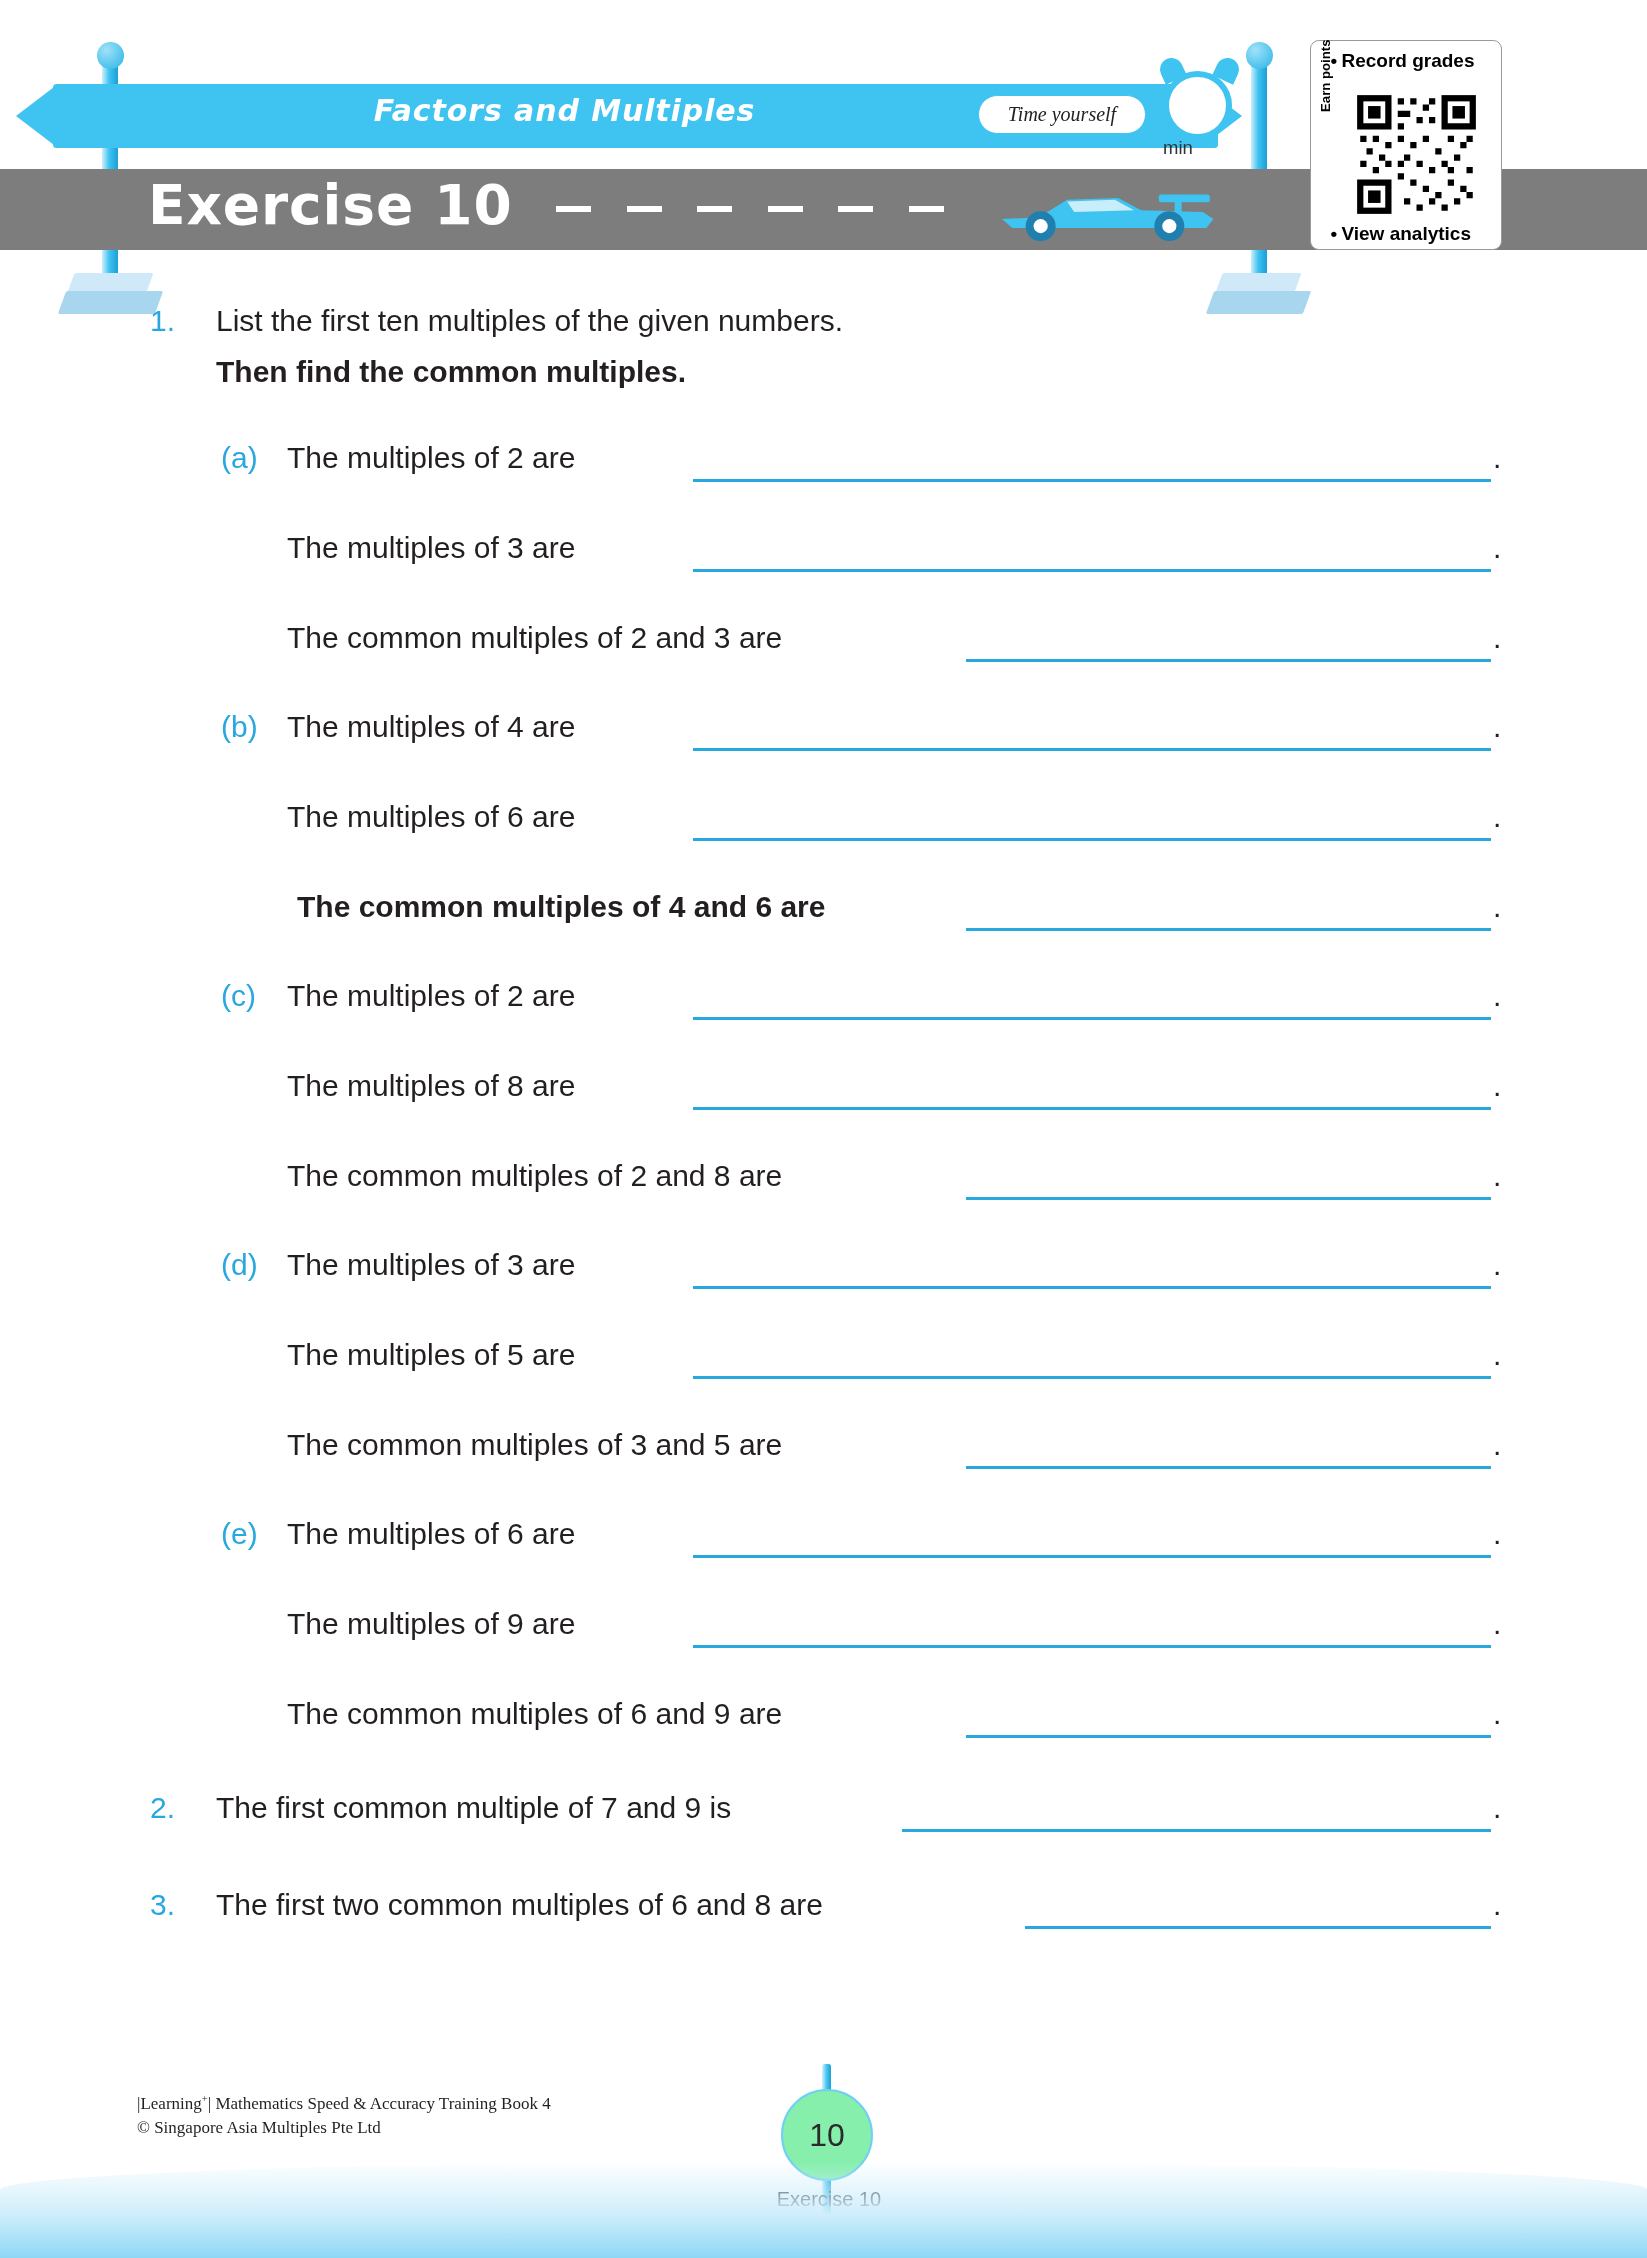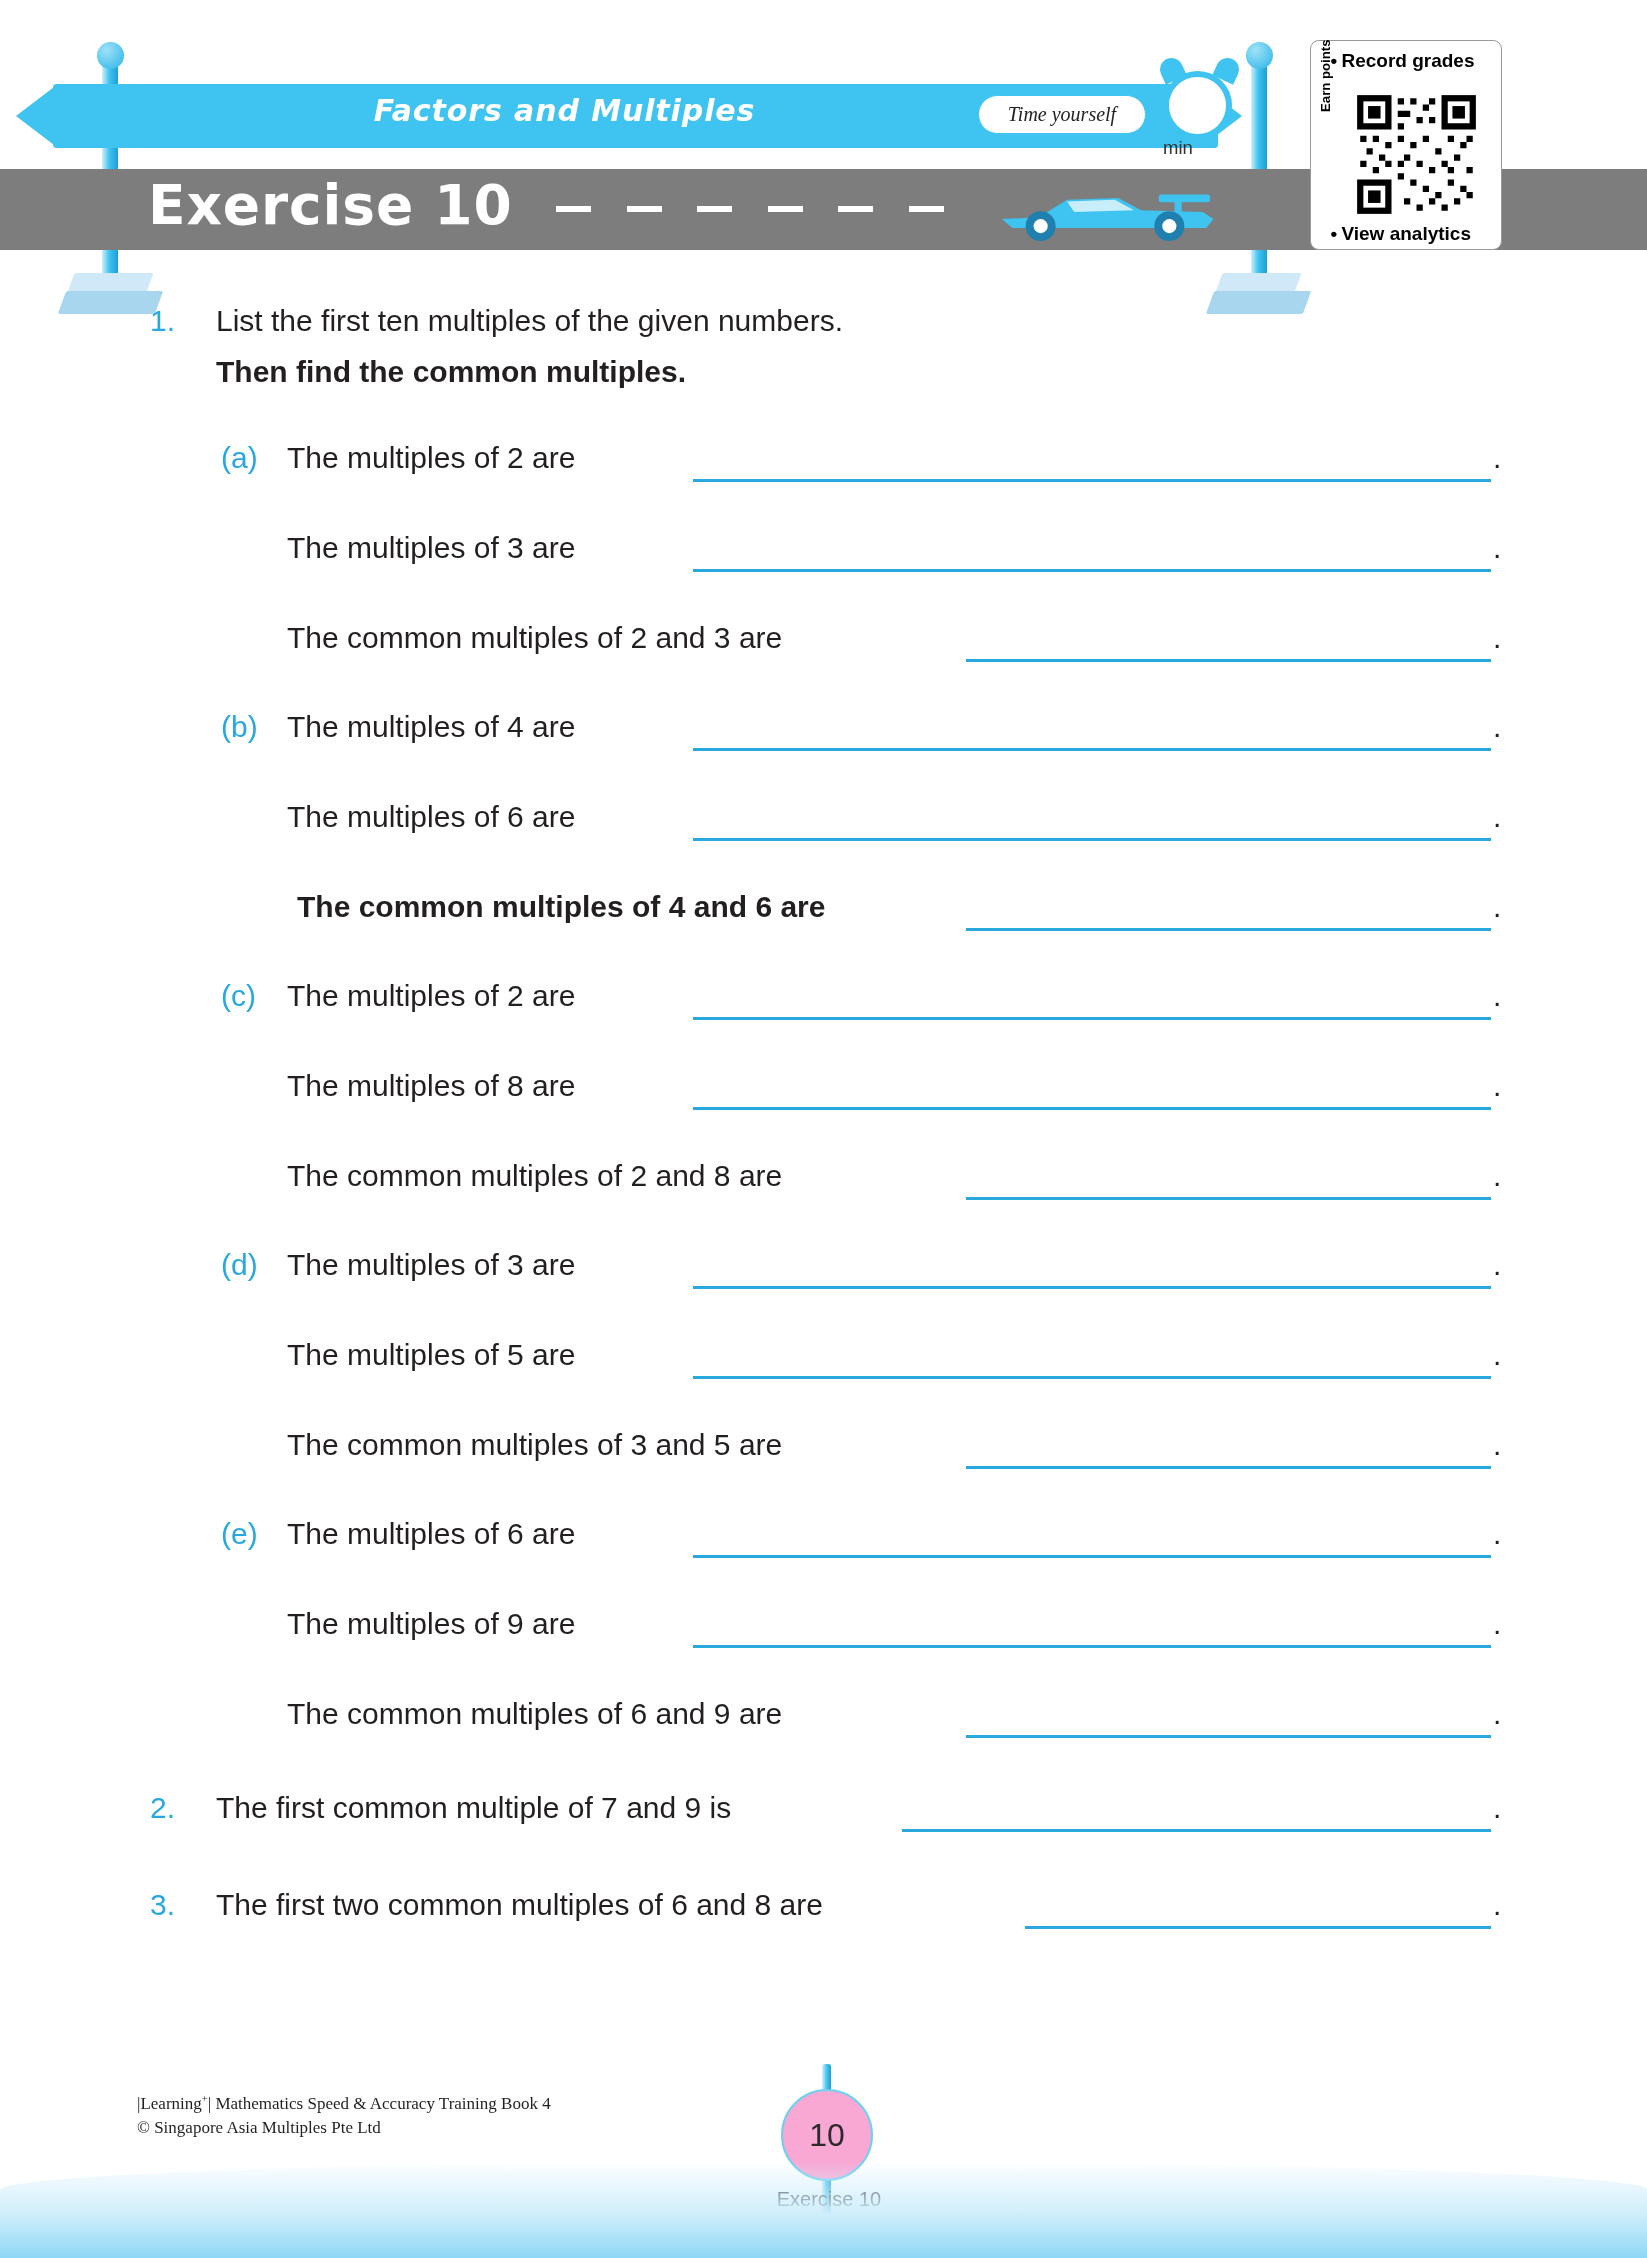--- a/index.html
+++ b/index.html
@@ -245,21 +245,21 @@
     left: 822px; top: 2064px;
     width: 8.8px; height: 176px;
     background: linear-gradient(to right,#d6f1fc,#4cc7f1 50%,#1b9fd6);
     border-radius: 2.6px;
   }
   .page-circle {
     position: absolute;
     left: 781px; top: 2089px;
     width: 92px; height: 92px;
     border-radius: 50%;
-    background: #f9a8d4;
+    background: #86efac;
     border: 2.6px solid #6fd0f2;
     display: flex; align-items: center; justify-content: center;
     font-size: 32px;
     color: #2b2b2b;
     font-family: "Liberation Sans", sans-serif;
   }
   .page-caption {
     position: absolute;
     left: 754px; top: 2188px;
     width: 150px;

